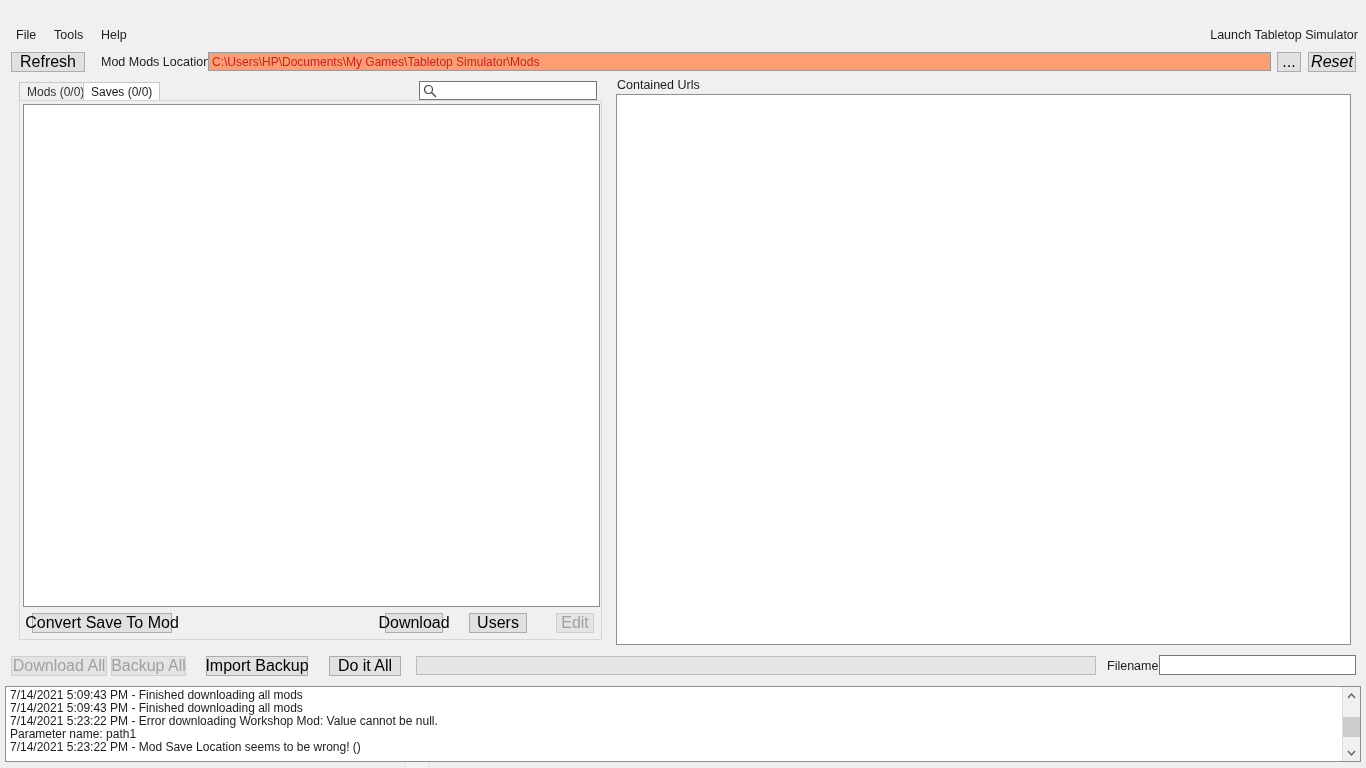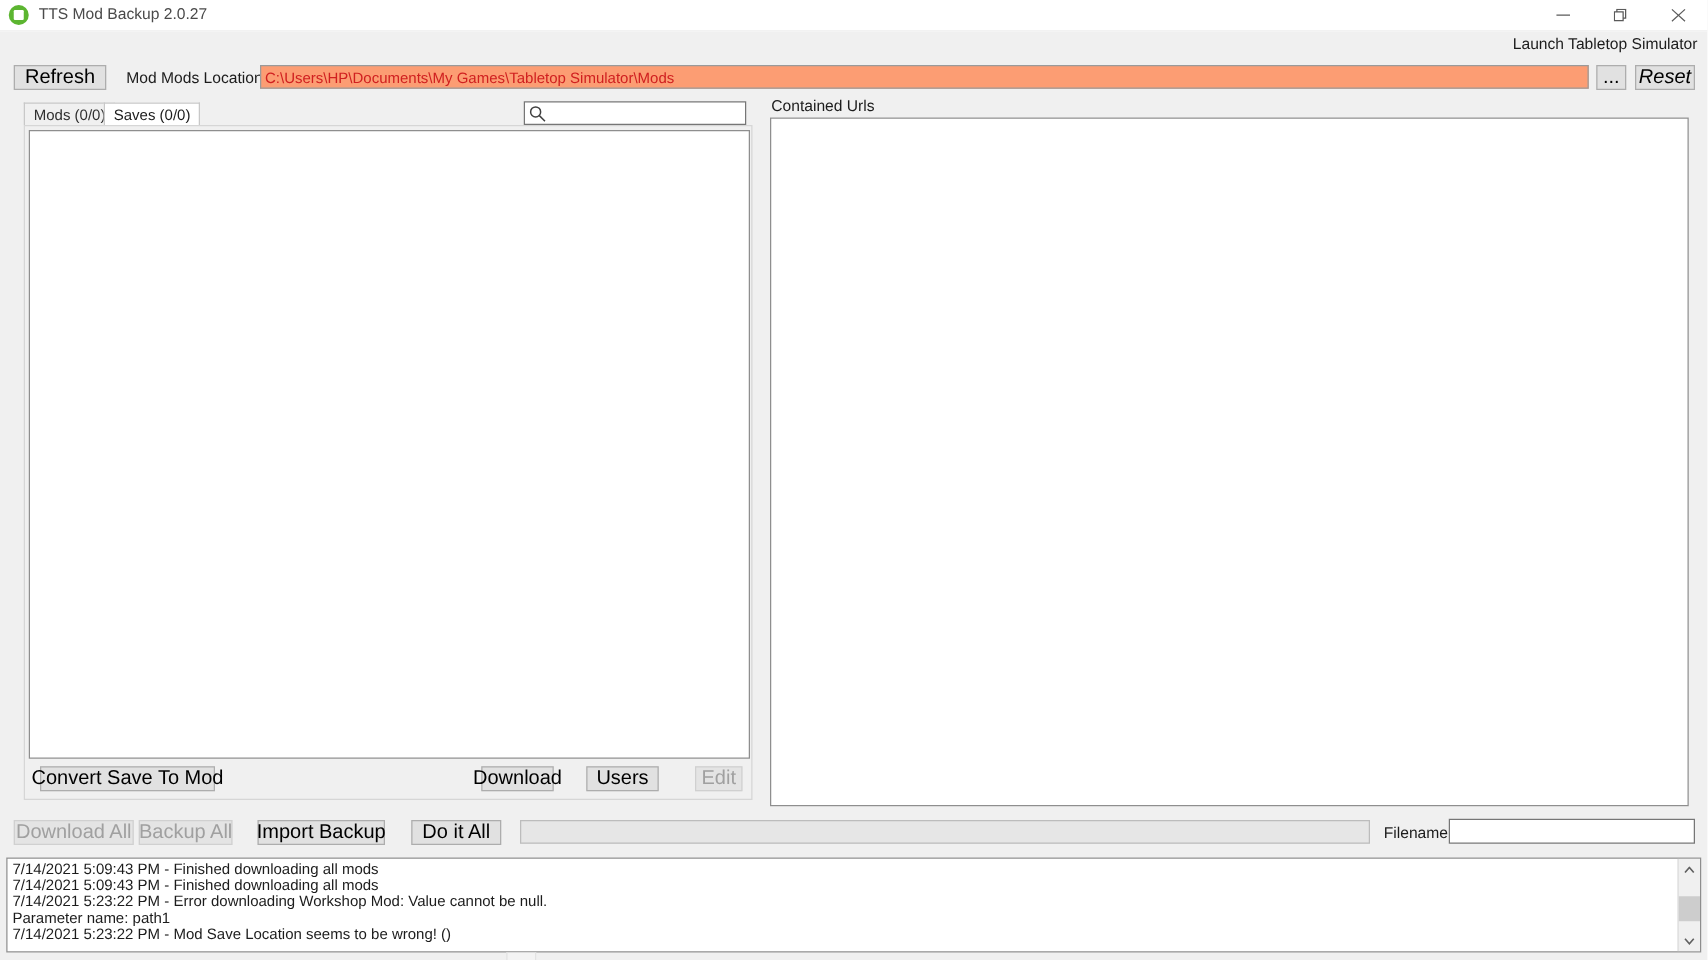--- a/index.html
+++ b/index.html
@@ -310,43 +310,26 @@
     background: #f3f3f3;
     border-left: 1px solid #e2e2e2;
     border-right: 1px solid #e2e2e2;
   }
 </style>
 </head>
 <body>
 
 <div id="app">
 
-  <div class="titlebar">
-    <div class="title-icon"></div>
-    <div class="title-text">TTS Mod Backup 2.0.27</div>
-
-    <div class="win-btn win-min">
-      <svg width="12" height="10" viewBox="0 0 12 10">
-        <line x1="0" y1="5" x2="11" y2="5" stroke="#5a5a5a" stroke-width="1"></line>
-      </svg>
-    </div>
-    <div class="win-btn win-max">
-      <svg width="12" height="11" viewBox="0 0 12 11">
-        <rect x="0.5" y="2.5" width="7" height="7" fill="none" stroke="#5a5a5a" stroke-width="1"></rect>
-        <polyline points="2.5,2.5 2.5,0.5 9.5,0.5 9.5,7.5 7.5,7.5" fill="none" stroke="#5a5a5a" stroke-width="1"></polyline>
-      </svg>
-    </div>
-    <div class="win-btn win-close">
-      <svg width="12" height="11" viewBox="0 0 12 11">
-        <line x1="0.5" y1="0.5" x2="11" y2="10" stroke="#5a5a5a" stroke-width="1"></line>
-        <line x1="11" y1="0.5" x2="0.5" y2="10" stroke="#5a5a5a" stroke-width="1"></line>
-      </svg>
-    </div>
-  </div>
-
+
+  <div class="menubar">
+    <div class="menu-item" style="left:10px">File</div>
+    <div class="menu-item" style="left:48px">Tools</div>
+    <div class="menu-item" style="left:95px">Help</div>
+  </div>
   <div class="launch-link">Launch Tabletop Simulator</div>
 
   <div class="btn" style="left:11px; top:52px; width:74px; height:20px;">Refresh</div>
 
   <div class="lbl" style="left:101px; top:55px;">Mod Mods Location</div>
 
   <div class="path-field">C:\Users\HP\Documents\My Games\Tabletop Simulator\Mods</div>
 
   <div class="btn" style="left:1277px; top:52px; width:24px; height:20px;">...</div>
   <div class="btn" style="left:1308px; top:52px; width:48px; height:20px;font-style:italic;">Reset</div>

